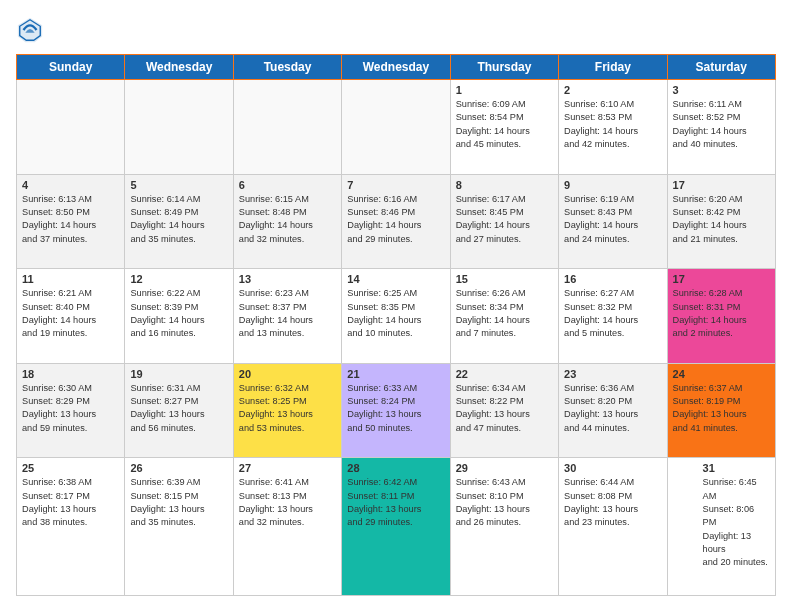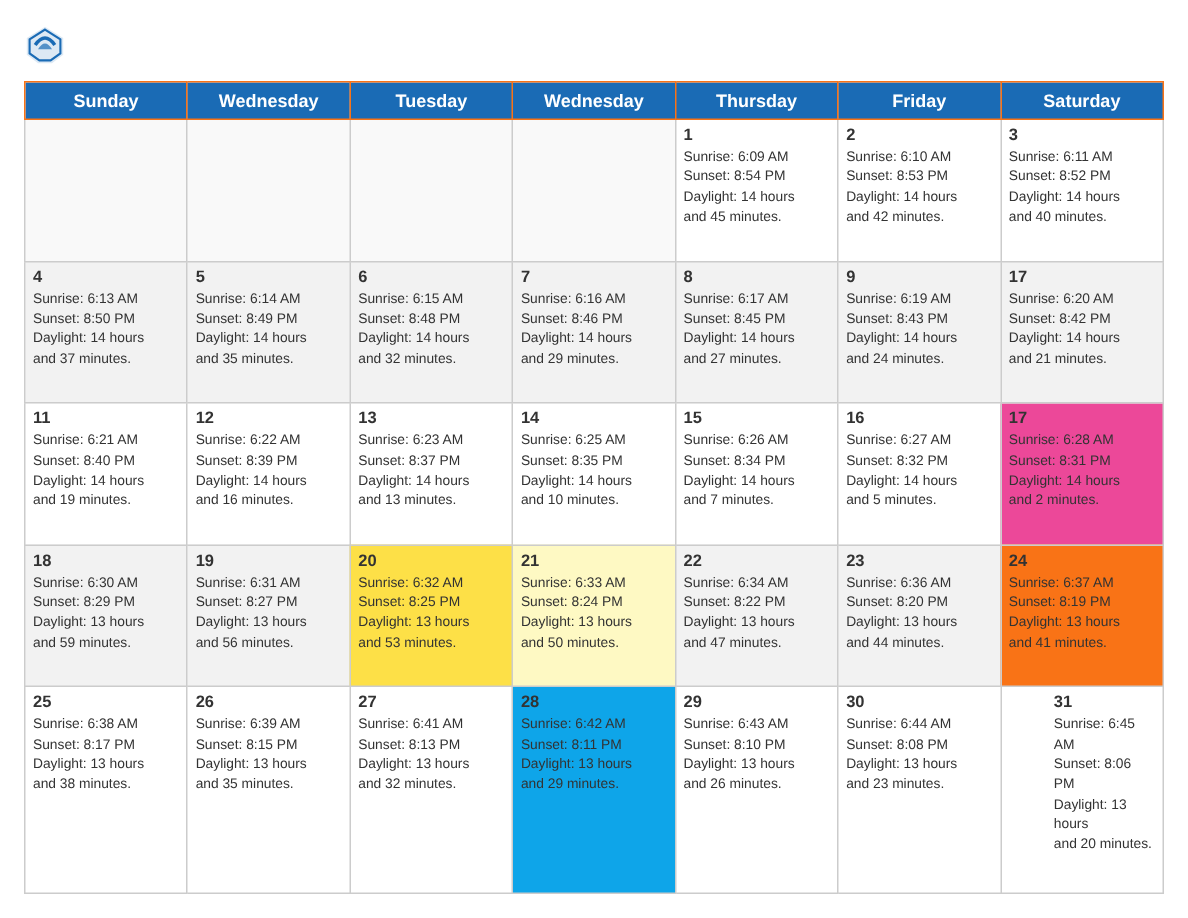--- a/index.html
+++ b/index.html
@@ -280,21 +280,21 @@
 Daylight: 13 hours
 and 56 minutes.</div>
           </td>
           <td style="background: #fde047;">
             <span class="day-num">20</span>
             <div class="day-info" style="white-space: pre-line;">Sunrise: 6:32 AM
 Sunset: 8:25 PM
 Daylight: 13 hours
 and 53 minutes.</div>
           </td>
-          <td style="background: #fef9c3;">
+          <td style="background: #c4b5fd;">
             <span class="day-num">21</span>
             <div class="day-info" style="white-space: pre-line;">Sunrise: 6:33 AM
 Sunset: 8:24 PM
 Daylight: 13 hours
 and 50 minutes.</div>
           </td>
           <td style="background: rgb(242, 242, 242); margin-left: 28px;">
             <span class="day-num">22</span>
             <div class="day-info" style="white-space: pre-line;">Sunrise: 6:34 AM
 Sunset: 8:22 PM
@@ -331,21 +331,21 @@
 Daylight: 13 hours
 and 35 minutes.</div>
           </td>
           <td style="background: rgb(255, 255, 255);">
             <span class="day-num">27</span>
             <div class="day-info" style="white-space: pre-line;">Sunrise: 6:41 AM
 Sunset: 8:13 PM
 Daylight: 13 hours
 and 32 minutes.</div>
           </td>
-          <td style="background: #0ea5e9;">
+          <td style="background: #14b8a6;">
             <span class="day-num">28</span>
             <div class="day-info" style="white-space: pre-line;">Sunrise: 6:42 AM
 Sunset: 8:11 PM
 Daylight: 13 hours
 and 29 minutes.</div>
           </td>
           <td style="background: rgb(255, 255, 255);">
             <span class="day-num">29</span>
             <div class="day-info" style="white-space: pre-line;">Sunrise: 6:43 AM
 Sunset: 8:10 PM

